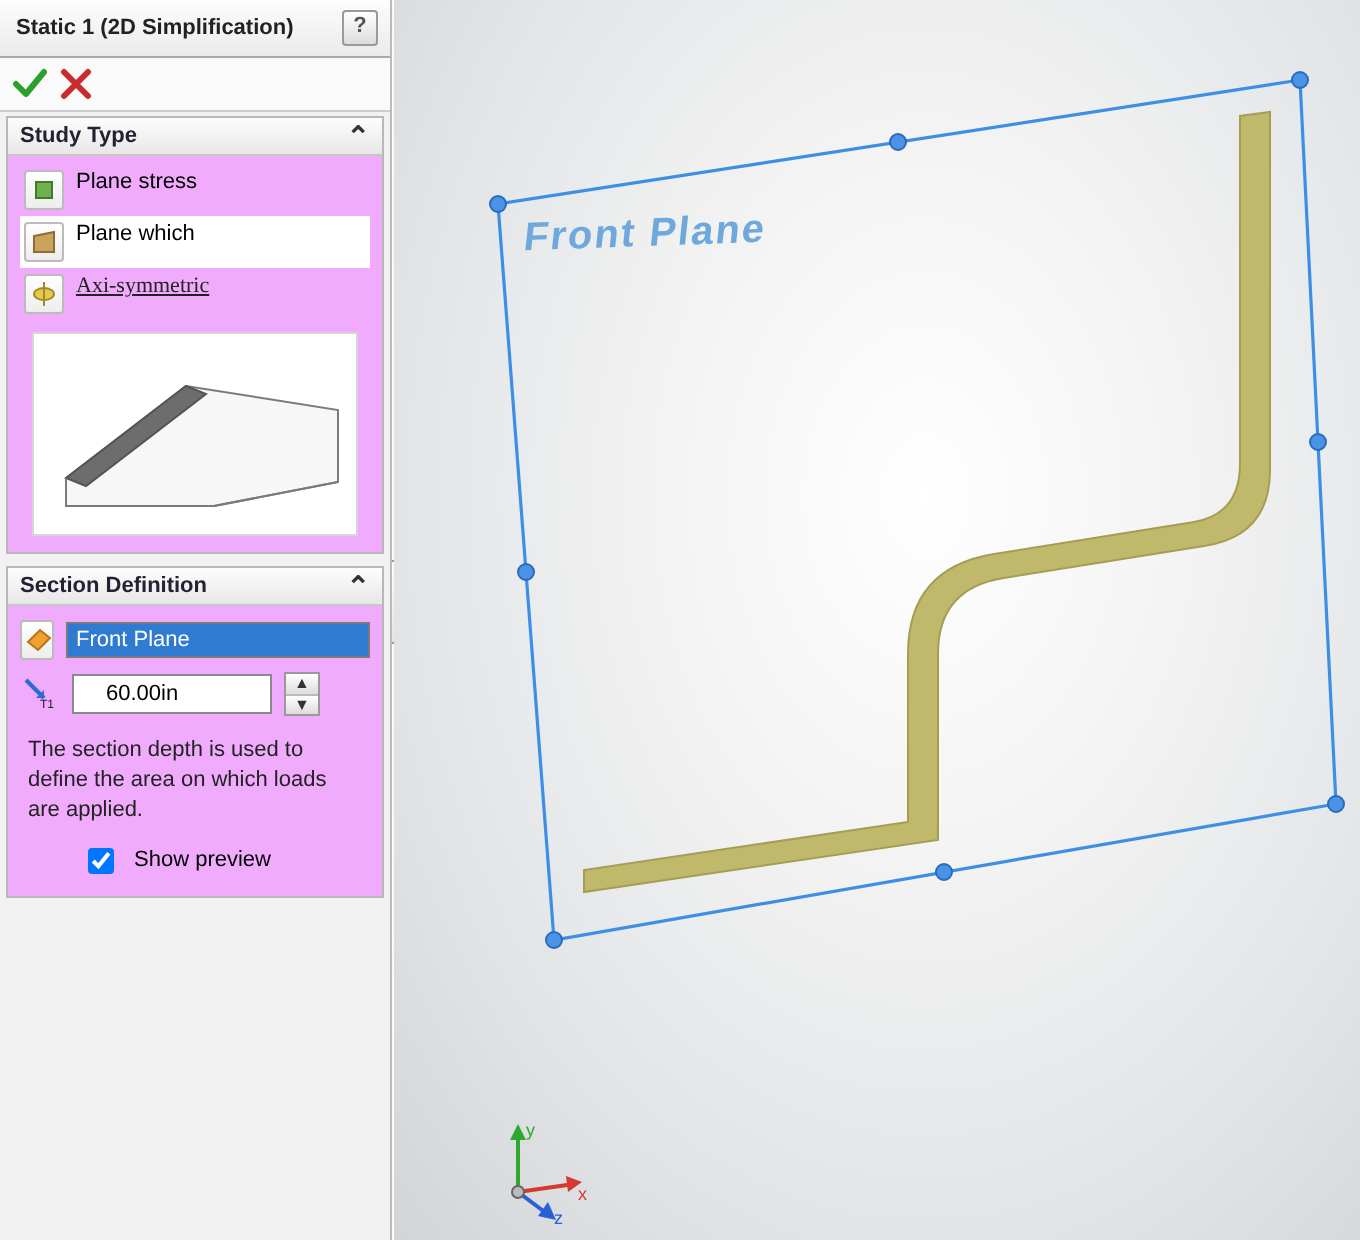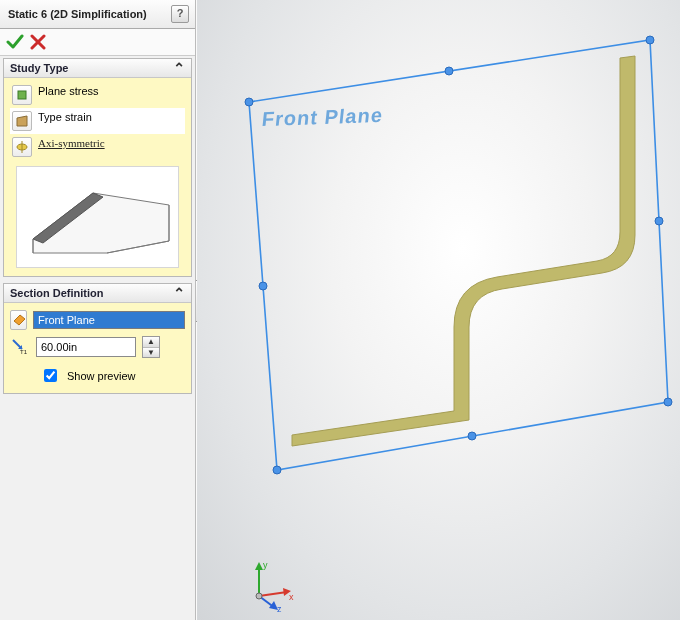--- a/index.html
+++ b/index.html
@@ -52,21 +52,21 @@
     gap:6px;
     align-items:center;
     border-bottom:1px solid #ccc;
     background:#fafafa;
   }
   .check-icon svg {display:block}
   .x-icon svg {display:block}
   .rollup {
     border:1px solid #b8b8b8;
     margin: 2px 3px 4px 3px;
-    background:#fef9c3;
+    background:#f0abfc;
     display:flex;
     flex-direction:column;
   }
   .rollup-head {
     background: linear-gradient(#fdfdfd,#e7e7e7);
     border-bottom:1px solid #c7c7c7;
     padding:3px 6px;
     display:flex;
     align-items:center;
     font-weight:bold;
@@ -134,21 +134,21 @@
     border:1px solid #7a7a7a;
     height:18px;
     padding:0 4px;
     box-sizing:border-box;
   }
   .depth-input {
     width:100px;
     background:#fff;
     border:1px solid #8a8a8a;
     height:20px;
-    padding:0 4px;
+    padding:0 16px;
     box-sizing:border-box;
     font-size:11px;
   }
   .spinner {
     display:flex;flex-direction:column;
     border:1px solid #999;
     height:20px;width:16px;
   }
   .spinner div{
     flex:1;background:linear-gradient(#fff,#ddd);
@@ -198,21 +198,21 @@
     position:absolute;
     left:44px; bottom:6px;
   }
 </style>
 </head>
 <body>
 
 <div class="panel">
 
   <div class="header">
-    <span class="header-title">Static 6 (2D Simplification)</span>
+    <span class="header-title">Static 1 (2D Simplification)</span>
     <span class="help-btn">?</span>
   </div>
 
   <div class="okcancel">
     <span class="check-icon">
       <svg width="18" height="18">
           <polyline points="2,9 7,14 16,3" fill="none" stroke="#2ca02c" stroke-width="3" stroke-linecap="round" stroke-linejoin="round"></polyline>
         </svg>
     </span>
     <span class="x-icon">
@@ -237,21 +237,21 @@
             </svg>
         </span>
         <span>Plane stress</span>
       </div>
       <div class="option-row sel">
         <span class="option-icon">
           <svg width="14" height="14">
               <polygon points="2,4 12,2 12,12 2,12" fill="#caa25a" stroke="#8a6d37"></polygon>
             </svg>
         </span>
-        <span>Type strain</span>
+        <span>Plane which</span>
       </div>
       <div class="option-row">
         <span class="option-icon">
           <svg width="14" height="14">
               <ellipse cx="7" cy="7" rx="5" ry="3" fill="#e6c94a" stroke="#a18a2b"></ellipse>
               <line x1="7" y1="1" x2="7" y2="13" stroke="#a18a2b"></line>
             </svg>
         </span>
         <span class="link-text">Axi-symmetric</span>
       </div>
@@ -293,20 +293,21 @@
               <text x="10" y="17" font-size="6" fill="#222">T1</text>
             </svg>
         </span>
         <input class="depth-input" value="60.00in" style="">
         <span class="spinner">
           <div>▲</div>
           <div>▼</div>
         </span>
       </div>
 
+      <div class="footnote">The section depth is used to define the area on which loads are applied.</div>
 
       <div class="showprev">
         <input type="checkbox" checked="" style="">
         <span>Show preview</span>
       </div>
     </div>
   </div>
 
 </div>
 

